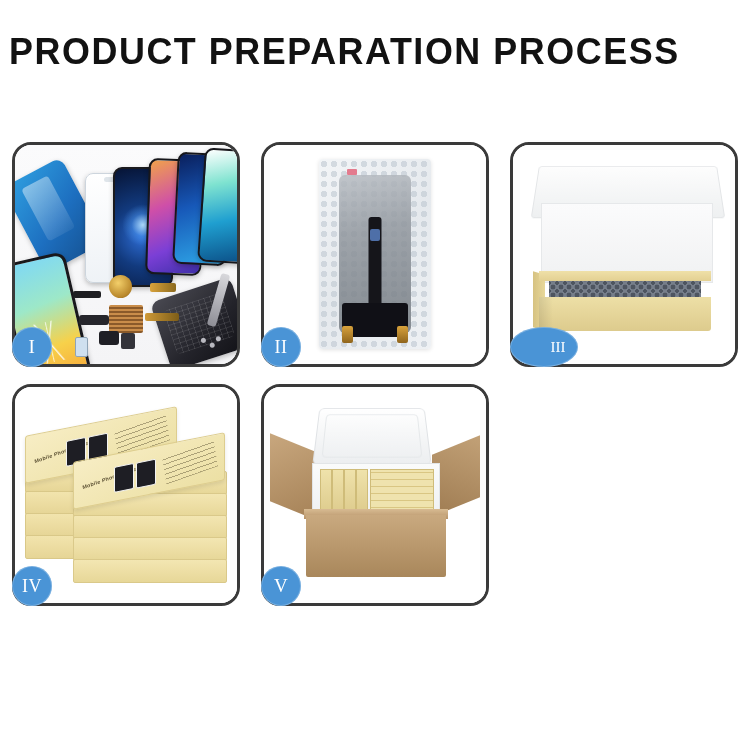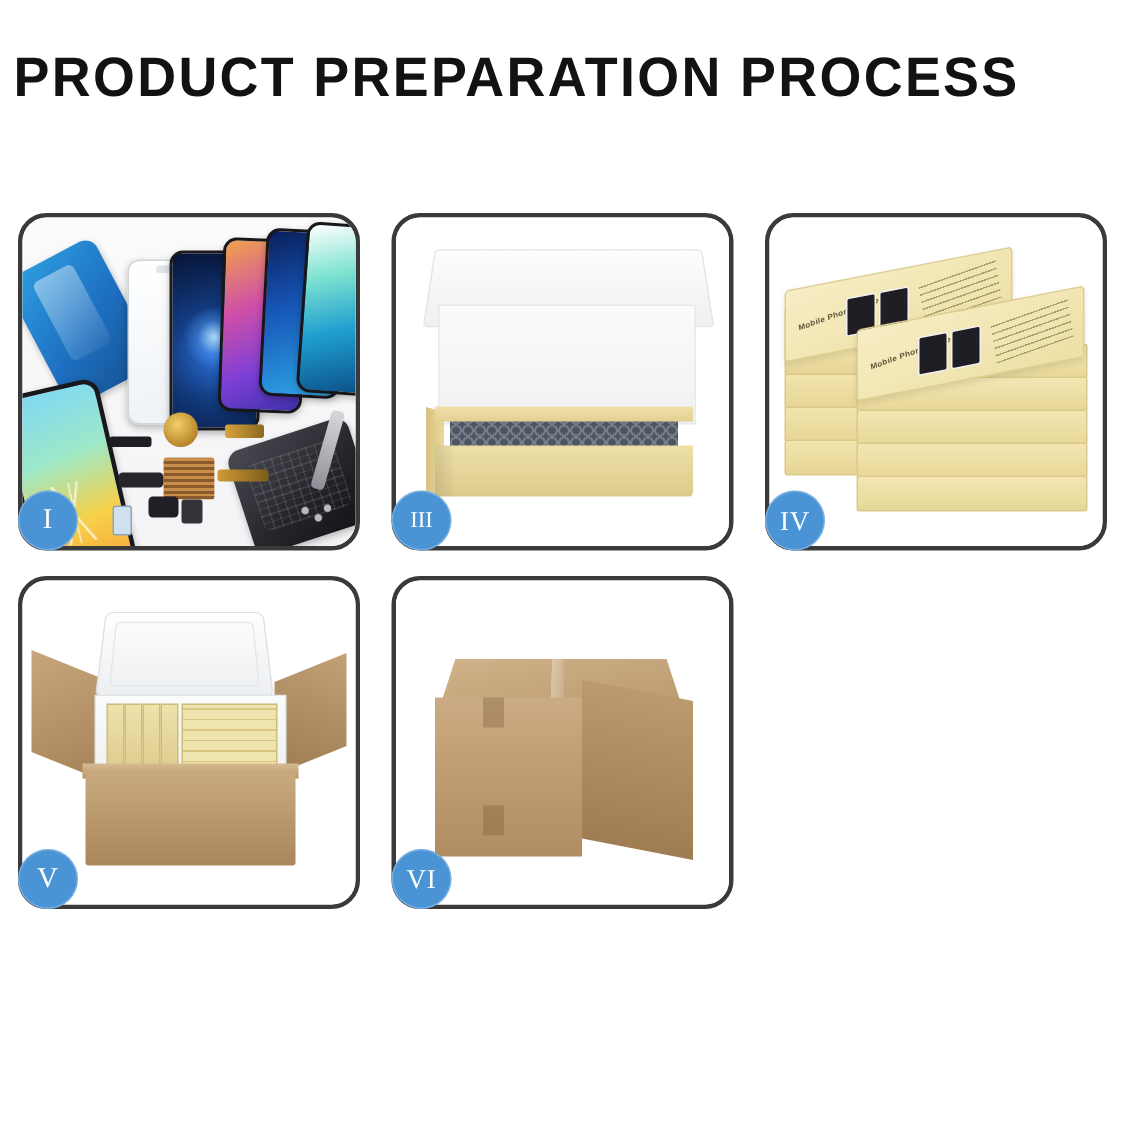--- a/index.html
+++ b/index.html
@@ -51,21 +51,21 @@
     width:40px;height:40px;border-radius:50%;
     background:#4a94d6;
     color:#ffffff;
     display:flex;align-items:center;justify-content:center;
     font-family:"Liberation Serif","DejaVu Serif",serif;
     font-size:19px;letter-spacing:.5px;
     z-index:6;
     box-shadow:0 0 0 1px rgba(255,255,255,.25) inset;
   }
   .badge.w2{font-size:18px;}
-  .badge.w3{font-size:15px;letter-spacing:0;}
+  .badge.w3{font-size:15px;letter-spacing:0;padding-left:28px;}
 
   
   .p1{background:linear-gradient(#fbfbfc,#f4f4f6);}
   .scr{position:absolute;border-radius:7px;box-shadow:0 2px 5px rgba(0,0,0,.25);}
   .s-back{
     left:6px;top:22px;width:66px;height:96px;
     background:linear-gradient(150deg,#2f9fe0,#1d6fc0 55%,#15508f);
     transform:rotate(-28deg);border-radius:9px;
   }
   .s-back:after{
@@ -381,20 +381,34 @@
         <div class="chip c-cam"></div>
         <div class="chip c-spk"></div>
         <div class="chip c-bat"></div>
         <div class="chip c-sim"></div>
         <div class="chip c-tool"></div>
         <div class="chip c-screw"></div>
       </div>
       <div class="badge">I</div>
     </div>
 
+    <div class="panel">
+      <div class="panel-inner p2">
+        <div class="bag">
+          <div class="lcd"></div>
+          <div class="lcd-flex"></div>
+          <div class="lcd-chip"></div>
+          <div class="lcd-foot"></div>
+          <div class="lcd-tab l"></div>
+          <div class="lcd-tab r"></div>
+          <div class="lcd-pink"></div>
+        </div>
+      </div>
+      <div class="badge w2">II</div>
+    </div>
 
     <div class="panel">
       <div class="panel-inner p3">
         <div class="foam-lid"></div>
         <div class="foam-body"></div>
         <div class="tray-dark"></div>
         <div class="box-left"></div>
         <div class="box-lip"></div>
         <div class="box-front"></div>
       </div>
@@ -443,26 +457,15 @@
         <div class="ybox yb2"></div>
         <div class="ybox yb3"></div>
         <div class="ybox yb4"></div>
         <div class="ybox yflat"></div>
         <div class="carton-rim"></div>
         <div class="carton-body"></div>
       </div>
       <div class="badge">V</div>
     </div>
 
-    <div class="panel">
-      <div class="panel-inner p6">
-        <div class="cb-tape"></div>
-        <div class="cb-top"></div>
-        <div class="cb-side"></div>
-        <div class="cb-front"></div>
-        <div class="cb-tab t1"></div>
-        <div class="cb-tab t2"></div>
-      </div>
-      <div class="badge w2">VI</div>
-    </div>
 
   </div>
 </div>
 
 </body></html>

